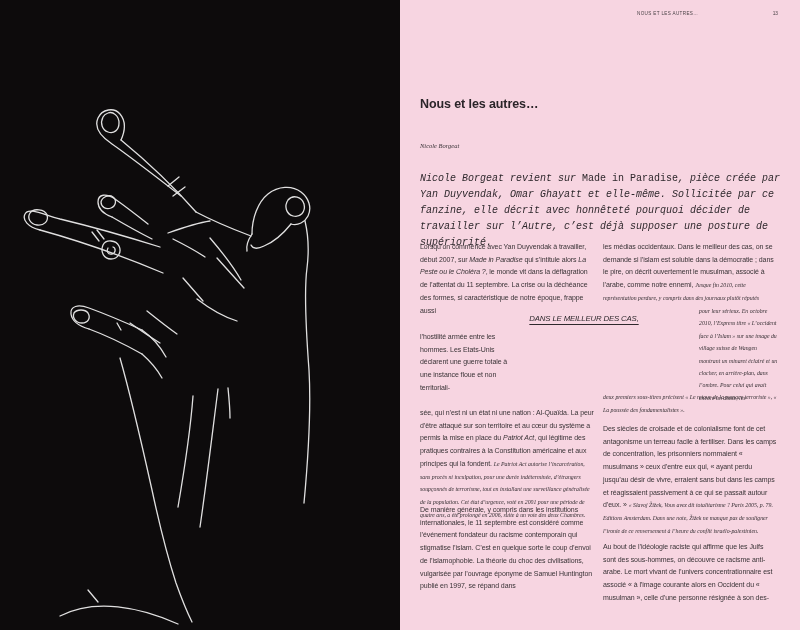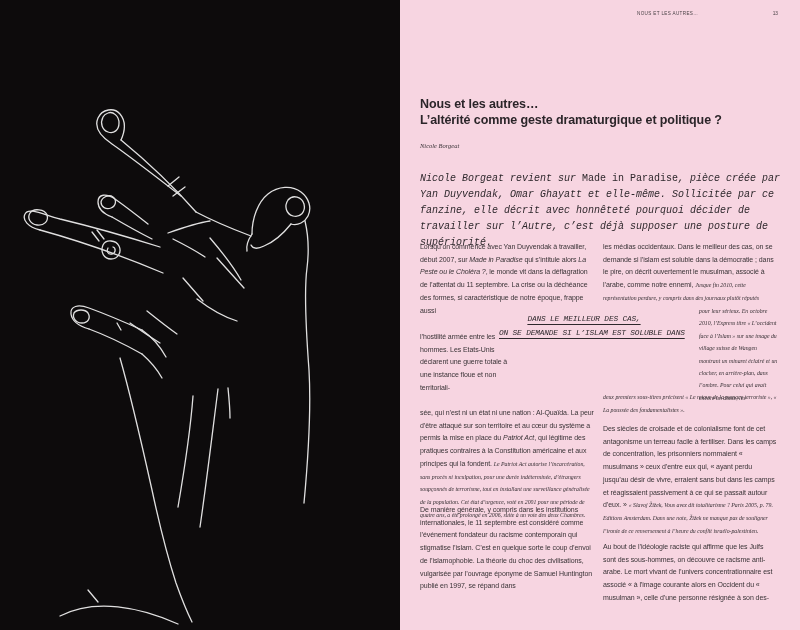--- a/index.html
+++ b/index.html
@@ -69,21 +69,21 @@
   .br1{top:241px;}
   .br2{top:305px;left:299px;width:79px;line-height:12.4px;}
   .br2 .run-n,.br3 .run-n{font-size:5.8px;}
   .br3{top:391px;}
   .br4{top:423px;}
   .br5{top:541px;}
 
   .pull-quote{
     position:absolute;top:312px;left:99px;width:170px;
     text-align:center;
-    font-family:Liberation Mono, monospace;font-style:italic;
+    font-family:Liberation Sans, sans-serif;font-style:italic;
     font-size:7.8px;letter-spacing:-.15px;line-height:14.2px;
     color:#2e282c;
   }
   .qline{
     white-space:nowrap;
     text-decoration:underline;
     text-underline-offset:2.5px;
     text-decoration-thickness:0.5px;
   }
 </style>
@@ -149,37 +149,35 @@
     </svg>
   </div>
 
   <div class="page-right">
 
     <div class="running-header">NOUS ET LES AUTRES…</div>
     <div class="folio">13</div>
 
     <div class="article-title">
       <div>Nous et les autres…</div>
-      <div>L’altérité comme geste dramaturgique et politique ?</div>
     </div>
 
     <div class="byline">Nicole Borgeat</div>
 
     <div class="intro"><span class="run-it">Nicole Borgeat revient sur </span><span class="run-rm">Made in Paradise</span><span class="run-it">, pièce créée par Yan Duyvendak, Omar Ghayatt et elle-même. Sollicitée par ce fanzine, elle décrit avec honnêteté pourquoi décider de travailler sur l’Autre, c’est déjà supposer une posture de supériorité.</span></div>
 
     <div class="tblock bl1"><span class="run-b">Lorsqu’on commence avec Yan Duyvendak à travailler, début 2007, sur </span><span class="run-bi">Made in Paradise</span><span class="run-b"> qui s’intitule alors </span><span class="run-bi">La Peste ou le Choléra ?</span><span class="run-b">, le monde vit dans la déflagration de l’attentat du 11 septembre. La crise ou la déchéance des formes, si caractéristique de notre époque, frappe aussi</span></div>
     <div class="tblock bl2"><span class="run-b">l’hostilité armée entre les hommes. Les Etats-Unis déclarent une guerre totale à une instance floue et non territoriali-</span></div>
     <div class="tblock bl3"><span class="run-b">sée, qui n’est ni un état ni une nation : Al-Quaïda. La peur d’être attaqué sur son territoire et au cœur du système a permis la mise en place du </span><span class="run-bi">Patriot Act</span><span class="run-b">, qui légitime des pratiques contraires à la Constitution américaine et aux principes qui la fondent. </span><span class="run-n">Le Patriot Act autorise l’incarcération, sans procès ni inculpation, pour une durée indéterminée, d’étrangers soupçonnés de terrorisme, tout en installant une surveillance généralisée de la population. Cet état d’urgence, voté en 2001 pour une période de quatre ans, a été prolongé en 2006, suite à un vote des deux Chambres.</span></div>
     <div class="tblock bl4"><span class="run-b">De manière générale, y compris dans les institutions internationales, le 11 septembre est considéré comme l’événement fondateur du racisme contemporain qui stigmatise l’islam. C’est en quelque sorte le coup d’envoi de l’islamophobie. La théorie du choc des civilisations, vulgarisée par l’ouvrage éponyme de Samuel Huntington publié en 1997, se répand dans</span></div>
 
     <div class="tblock col-right br1"><span class="run-b">les médias occidentaux. Dans le meilleur des cas, on se demande si l’islam est soluble dans la démocratie ; dans le pire, on décrit ouvertement le musulman, associé à l’arabe, comme notre ennemi, </span><span class="run-n">Jusque fin 2010, cette représentation perdure, y compris dans des journaux plutôt réputés</span></div>
     <div class="tblock br2"><span class="run-n">pour leur sérieux. En octobre 2010, l’Express titre « L’occident face à l’Islam » sur une image du village suisse de Wangen montrant un minaret éclairé et un clocher, en arrière-plan, dans l’ombre. Pour celui qui avait encore un doute, les</span></div>
     <div class="tblock col-right br3"><span class="run-n">deux premiers sous-titres précisent « Le retour de la menace terroriste », « La poussée des fondamentalistes ».</span></div>
     <div class="tblock col-right br4"><span class="run-b">Des siècles de croisade et de colonialisme font de cet antagonisme un terreau facile à fertiliser. Dans les camps de concentration, les prisonniers nommaient « musulmans » ceux d’entre eux qui, « ayant perdu jusqu’au désir de vivre, erraient sans but dans les camps et réagissaient passivement à ce qui se passait autour d’eux. » </span><span class="run-n">« Slavoj Žižek, Vous avez dit totalitarisme ? Paris 2005, p. 79. Editions Amsterdam. Dans une note, Žižek ne manque pas de souligner l’ironie de ce renversement à l’heure du conflit israélo-palestinien.</span></div>
     <div class="tblock col-right br5"><span class="run-b">Au bout de l’idéologie raciste qui affirme que les Juifs sont des sous-hommes, on découvre ce racisme anti-arabe. Le mort vivant de l’univers concentrationnaire est associé « à l’image courante alors en Occident du « musulman », celle d’une personne résignée à son des-</span></div>
 
     <div class="pull-quote">
         <div class="qline">DANS LE MEILLEUR DES CAS,</div>
-        <div class="qline">ON SE DEMANDE SI L’ISLAM EST SOLUBLE DANS</div>
       </div>
 
   </div>
 </div>
 
 </body></html>

